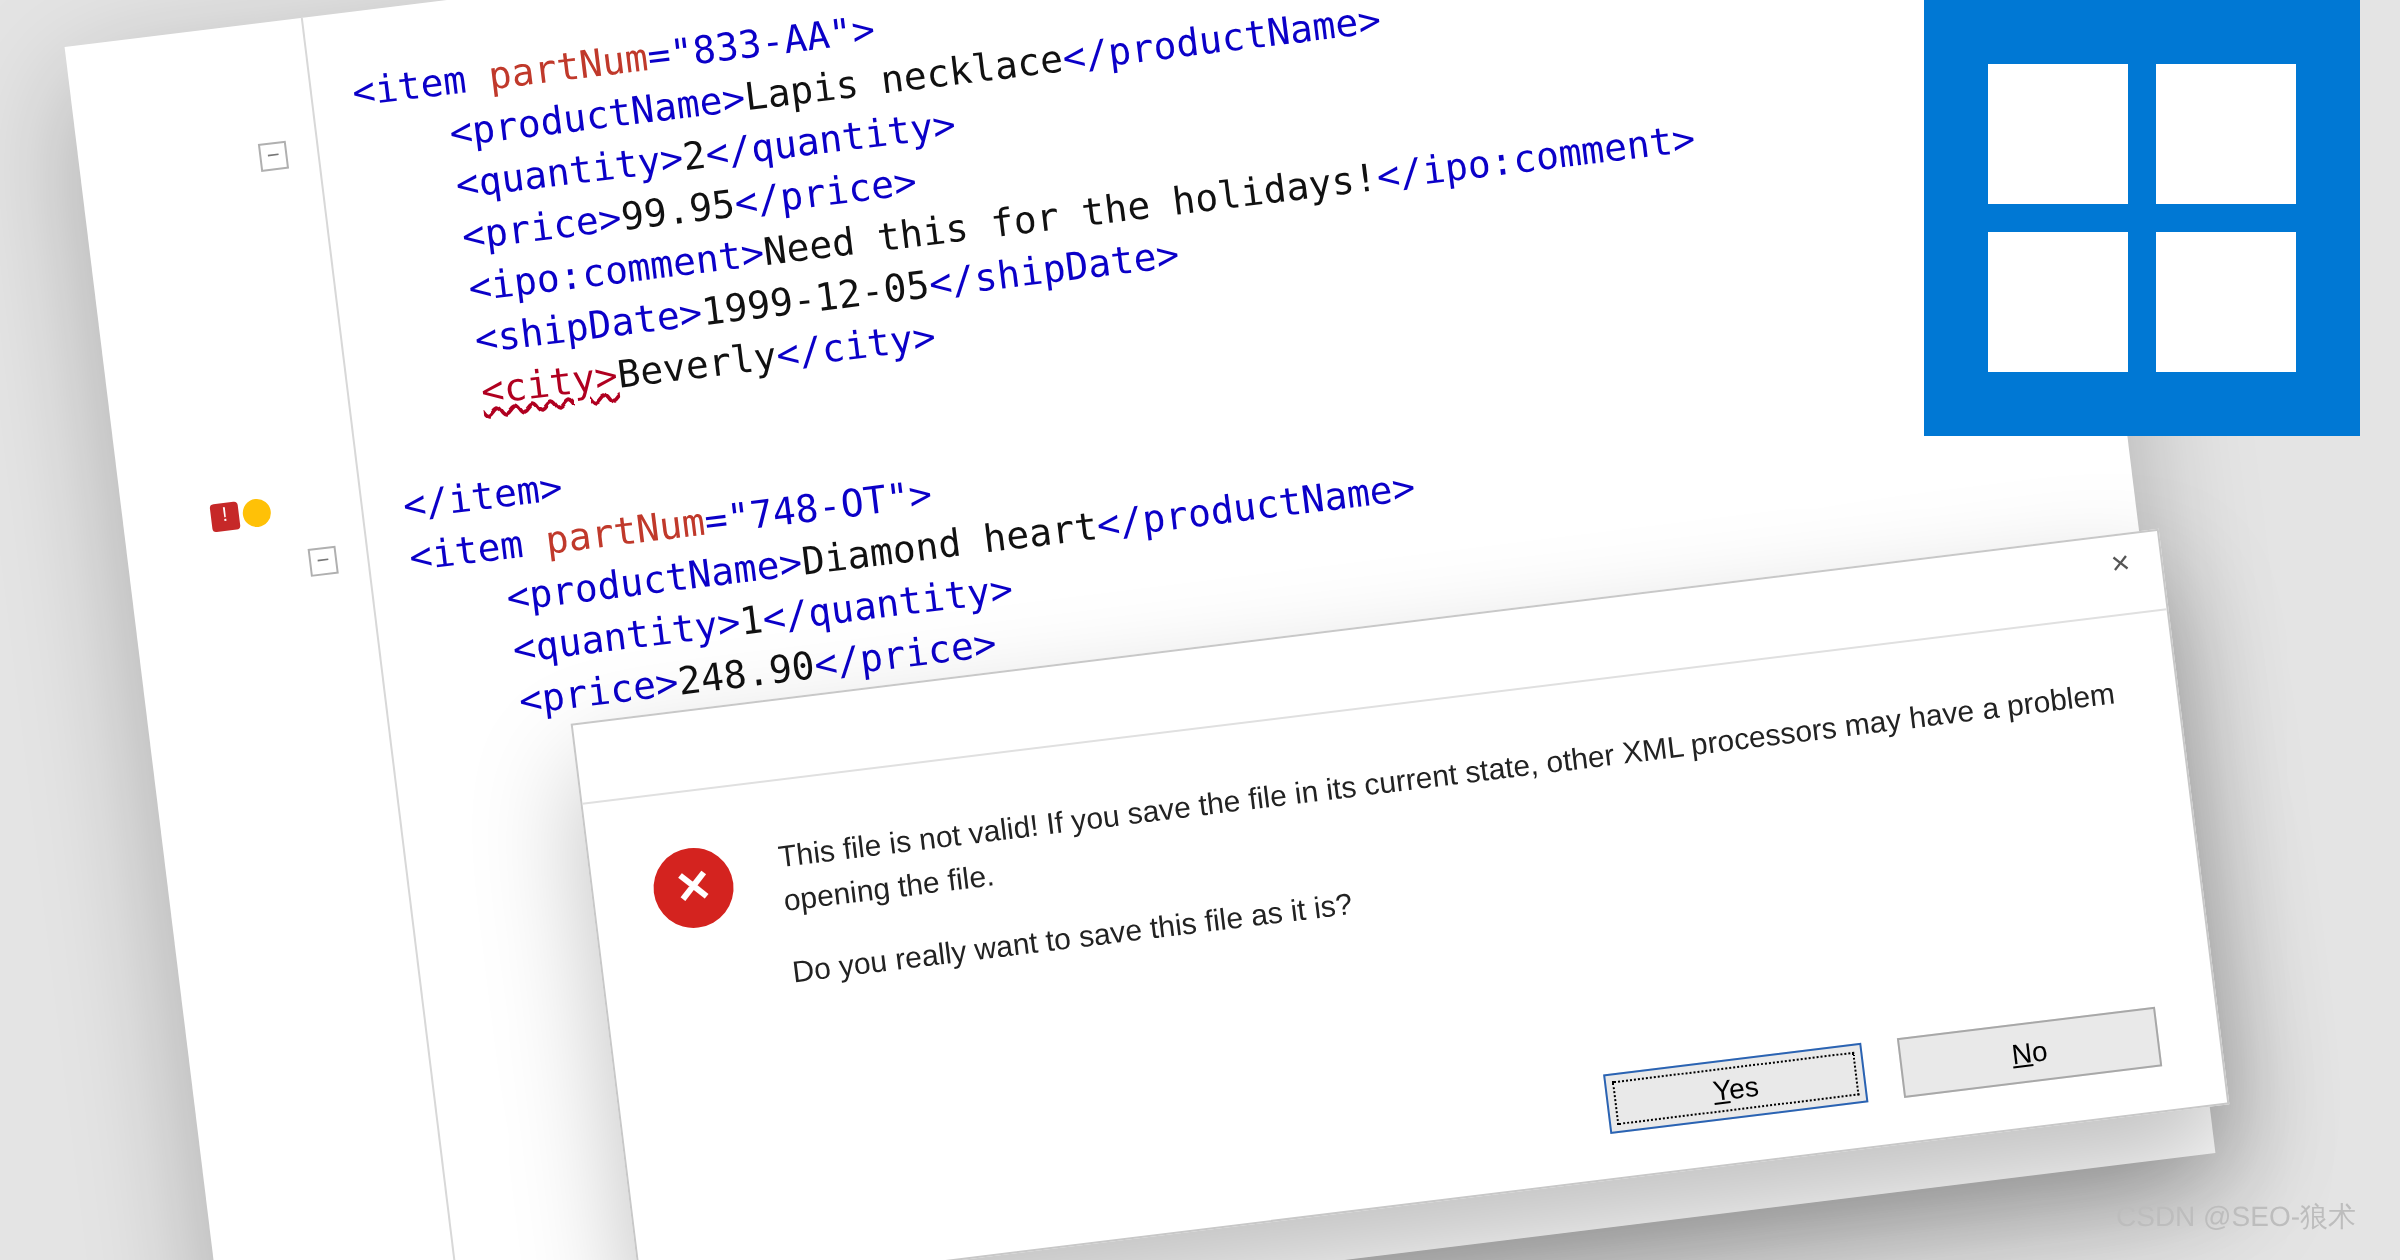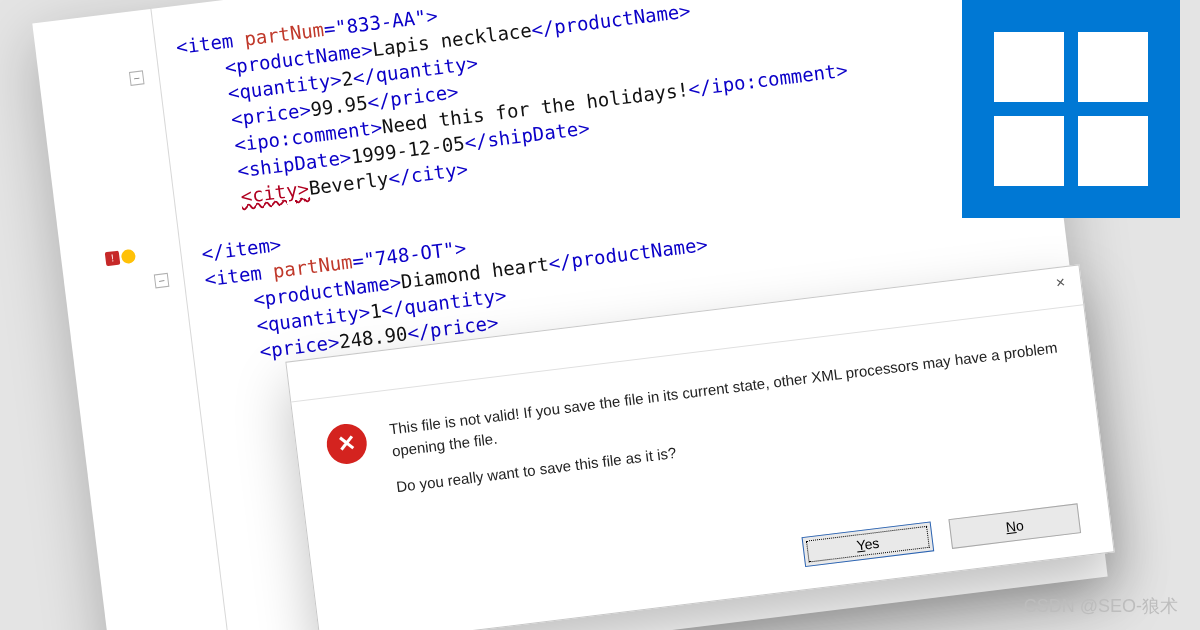--- a/index.html
+++ b/index.html
@@ -57,21 +57,21 @@
   .dlg-text{font-size:15px;color:#222;line-height:22px;}
   .dlg-text p{margin-bottom:14px;}
   .dlg-buttons{position:absolute; right:30px; bottom:22px; display:flex; gap:18px;}
   .dlg-buttons button{
     width:130px; height:30px; background:#e9e9e9; border:1px solid #a8a8a8;
     font-size:14px; color:#000; cursor:pointer;
   }
   .dlg-buttons button.primary{outline:1px dotted #000; outline-offset:-5px; border:1px solid #2a63b3;}
   .dlg-buttons button span{text-decoration:underline;}
 
-  .watermark{position:absolute; right:22px; bottom:12px; font-size:18px; color:#bdbdbd;}
+  .watermark{position:absolute; right:22px; bottom:12px; font-size:14px; color:#bdbdbd;}
 </style>
 </head>
 <body>
 
 <div class="stage">
 
   <div class="editor-card">
     <div class="gutter">
       <div class="fold" style="top:60px">−</div>
       <div class="err" style="top:236px">!</div>

